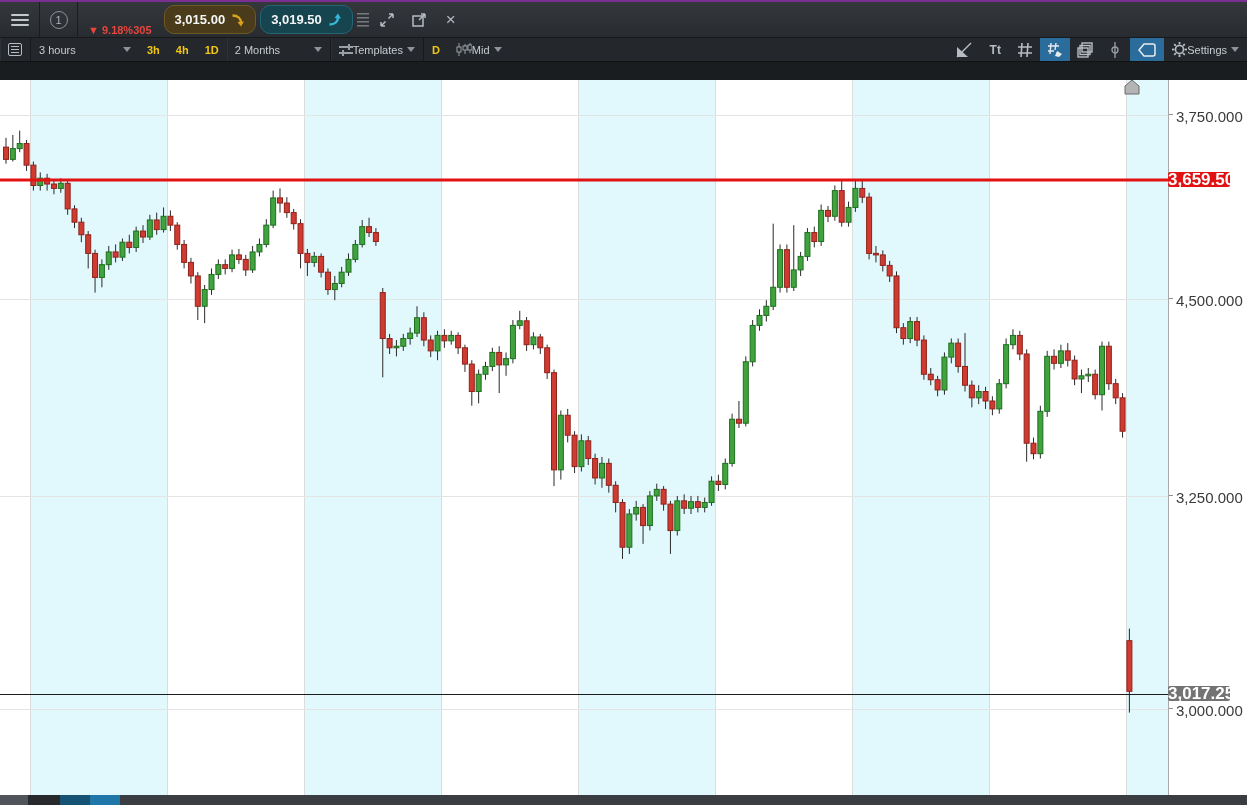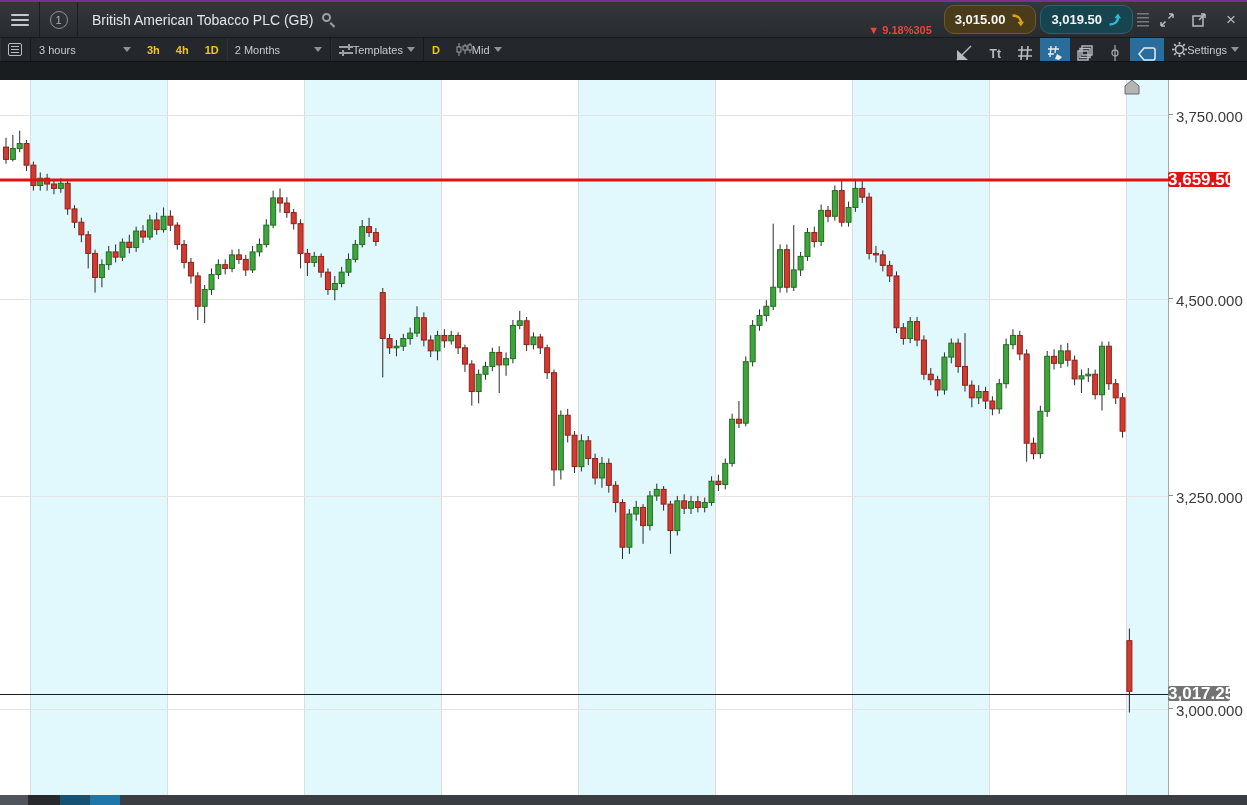--- a/index.html
+++ b/index.html
@@ -48,21 +48,21 @@
   .yellow { color:#f2c713; font-weight:bold; }
   #list-icon { width:14px; height:13px; border:1px solid #b7bcc2; border-radius:2px; position:relative; }
   #list-icon:before { content:""; position:absolute; left:2px; top:2px; width:8px; height:1px;
                       background:#b7bcc2; box-shadow:0 3px 0 #b7bcc2, 0 6px 0 #b7bcc2; }
   .sliders { position:relative; width:14px; height:12px; }
   .sliders i { position:absolute; left:0; width:14px; height:2px; background:#9aa0a6; }
   .sliders i.s1 { top:2px; } .sliders i.s2 { top:8px; }
   .sliders i.s1:after { content:""; position:absolute; left:9px; top:-2px; width:2px; height:6px; background:#9aa0a6; }
   .sliders i.s2:after { content:""; position:absolute; left:3px; top:-2px; width:2px; height:6px; background:#9aa0a6; }
   #toolbar-right { margin-left:auto; display:flex; align-items:stretch; }
-  .tool-ico { width:30px; display:flex; align-items:flex-end; justify-content:center; cursor:pointer; }
+  .tool-ico { width:30px; display:flex; align-items:center; justify-content:center; cursor:pointer; }
   .tool-ico.active { background:#2a6d9c; }
   .tool-ico svg { display:block; }
 
   
   #date-axis { position:absolute; left:0; top:62px; width:100%; height:18px; background:#fafafa;
                border-bottom:1px solid #b9b9b9; }
   .date-label { position:absolute; top:2px; font-size:11px; color:#3a3a3a; white-space:nowrap; }
   #chart-region { position:absolute; left:0; top:80px; width:1168px; height:715px; background:#ffffff; cursor:crosshair; }
   #price-axis { position:absolute; left:1168px; top:80px; width:79px; height:715px; background:#ffffff;
                 border-left:1px solid #a9a9a9; }
@@ -87,27 +87,20 @@
   <div id="top-accent"></div>
 
   <div id="titlebar">
     <div id="hamburger" class="tb-cell">
       <span class="bar"></span>
       <span class="bar"></span>
       <span class="bar"></span>
     </div>
     <div id="badge-cell" class="tb-cell">
       <div id="num-badge">1</div>
-    </div>
-    <div id="title-wrap">
-      <span id="inst-title">British American Tobacco PLC (GB)</span>
-      <span class="mag">
-        <span class="lens"></span>
-          <span class="tail"></span>
-      </span>
     </div>
     <div id="title-right">
       <div id="change-block">
         <span>
           <span>▼</span>
           <span>9.18%</span>
         </span>
         <span>305</span>
       </div>
       <div id="sell-box" class="price-box">

